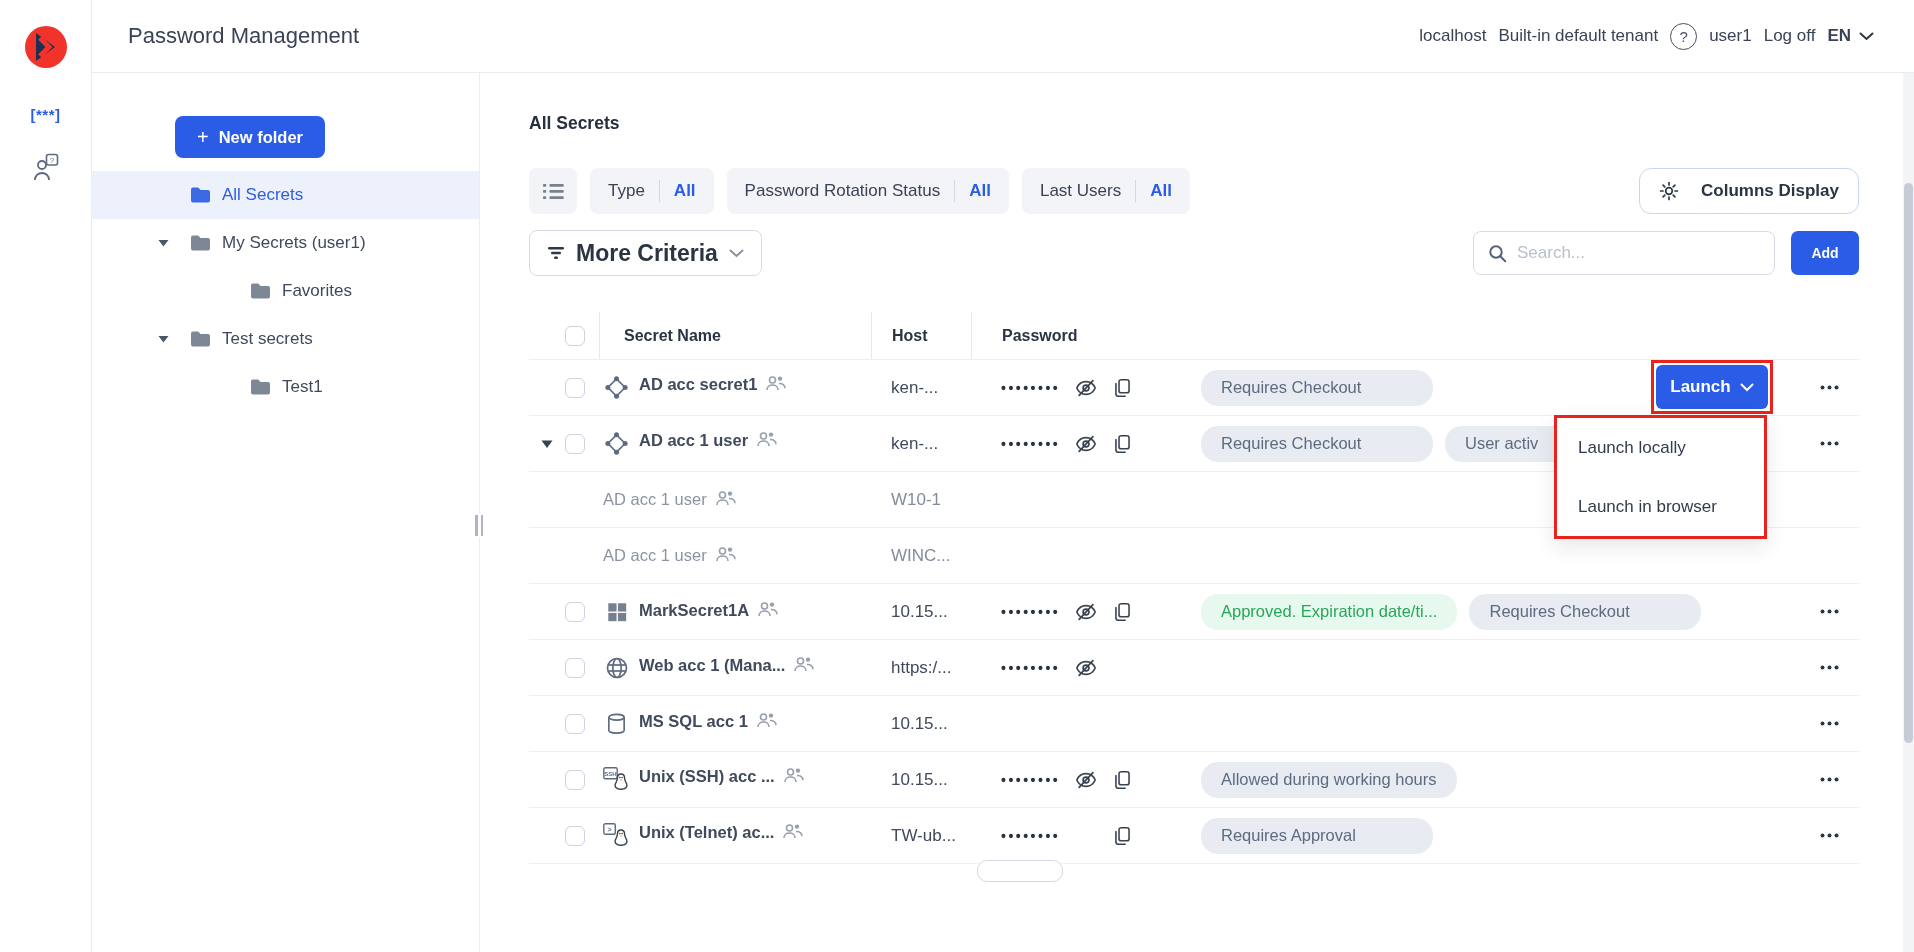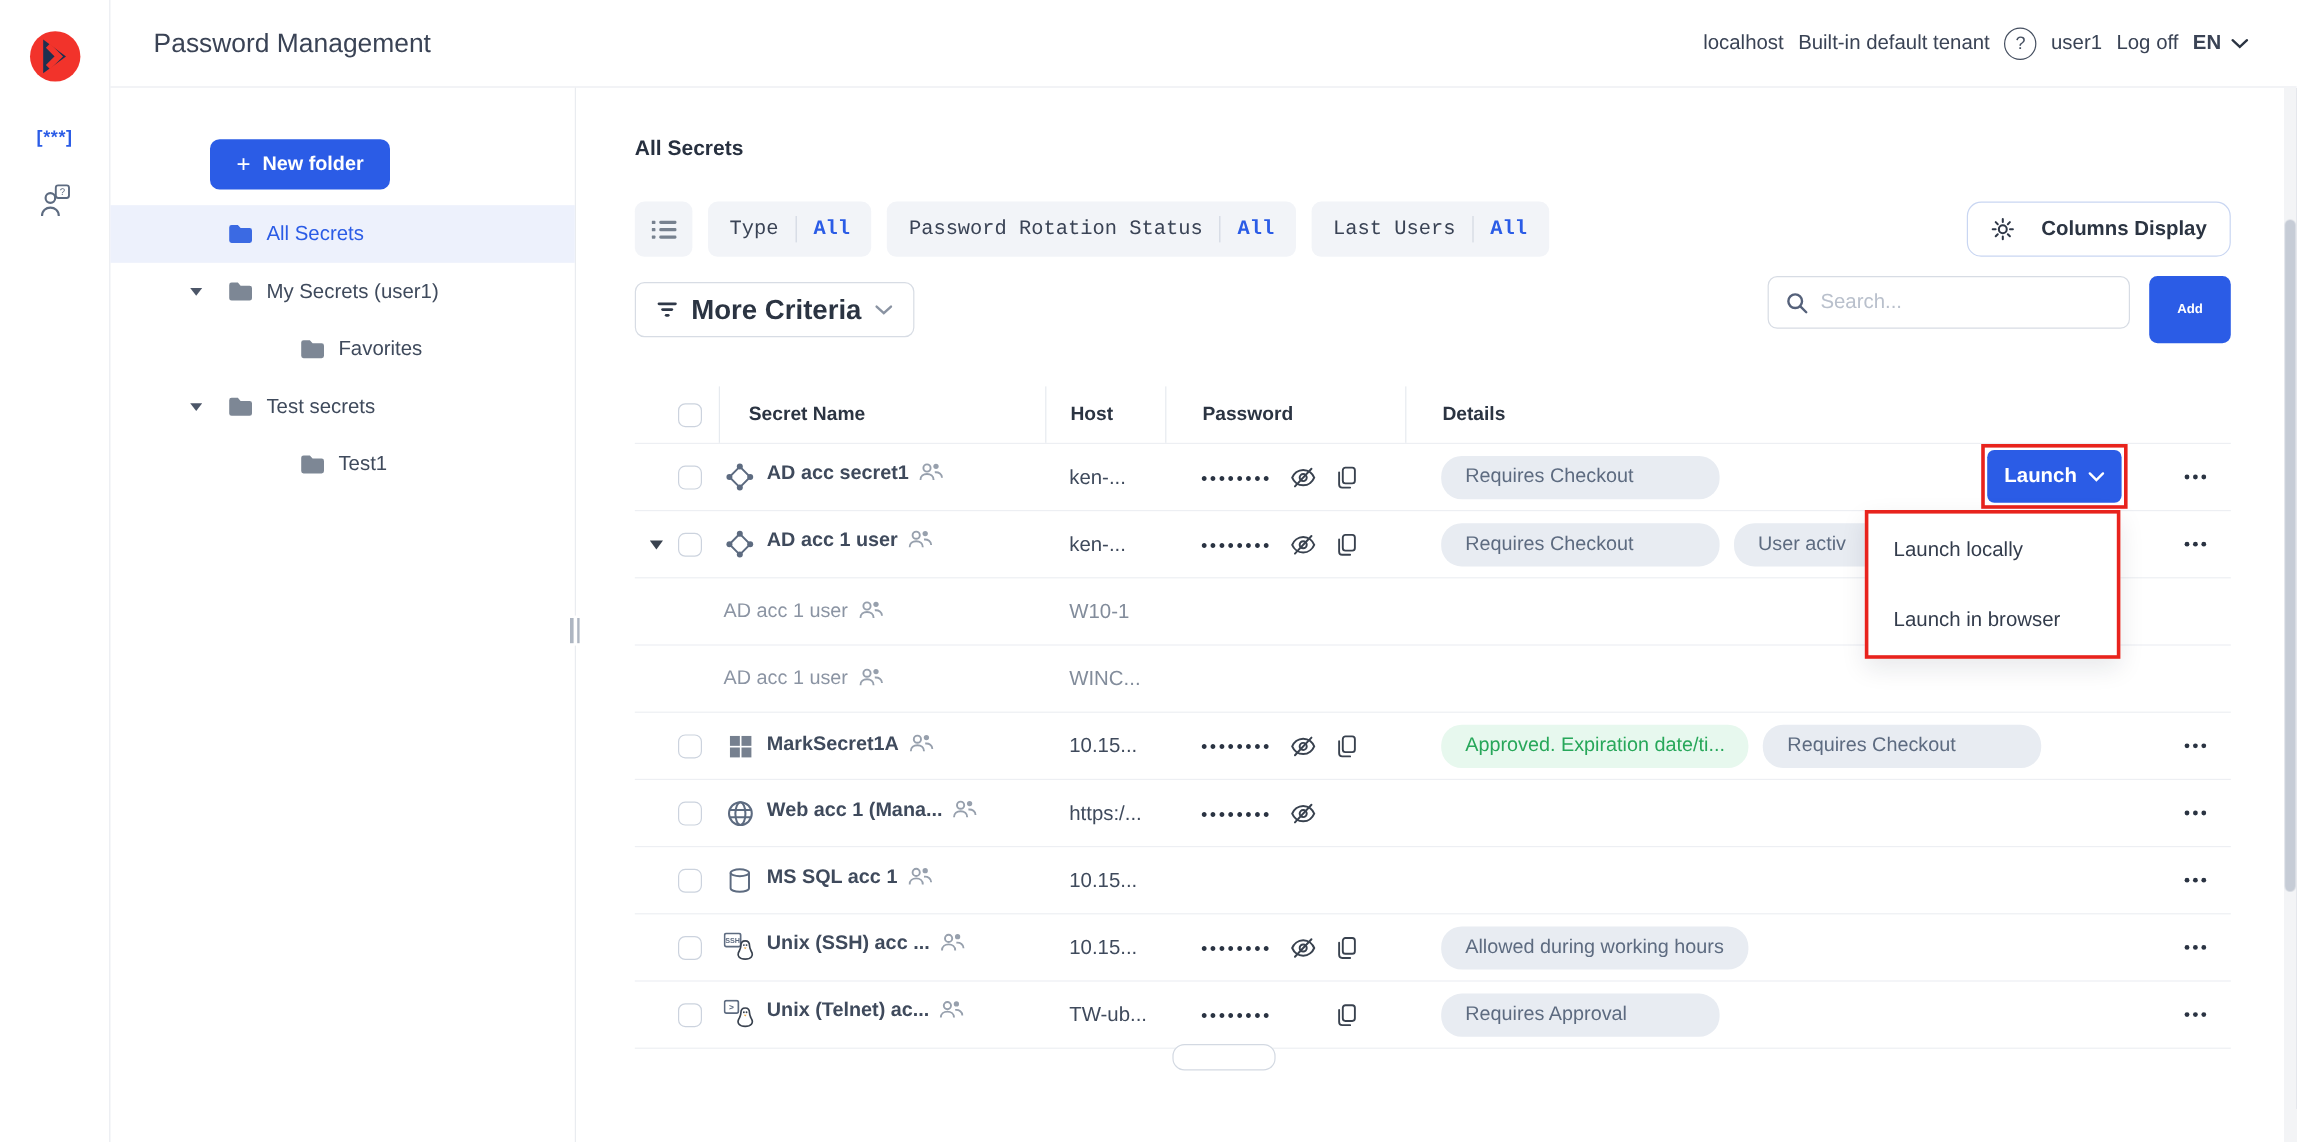--- a/index.html
+++ b/index.html
@@ -44,32 +44,32 @@
   
   .main { flex:1; padding:38px 55px 0 49px; min-width:0; position:relative; }
   .page-title { font-size:17.5px; font-weight:700; color:#27303f; line-height:24px; }
   .tabs { margin-top:43px; display:flex; gap:46px; border-bottom:1px solid #e9ecf0; }
   .tab { font-size:17px; line-height:20px; padding-bottom:15px; position:relative; color:#3a4355; cursor:pointer; }
   .tab.active { color:#2b5ce6; font-weight:700; }
   .tab.active::after { content:""; position:absolute; left:-8px; right:-8px; bottom:-2px; height:4px; border-radius:3px; background:#2b5ce6; }
 
   .filters1 { margin-top:33px; display:flex; align-items:center; }
   .filters2 { margin-top:16px; display:flex; align-items:center; }
-  .lgroup { display:flex; align-items:center; gap:13px;font-family:Liberation Mono, monospace; }
+  .lgroup { display:flex; align-items:center; gap:13px; }
   .icon-btn { width:48px; height:46px; background:#f2f4f8; border:none; border-radius:8px; display:flex; align-items:center; justify-content:center; cursor:pointer; }
   .chip { height:46px; background:#f2f4f8; border-radius:8px; display:flex; align-items:center; padding:0 18px; font-size:17px; color:#3a4355; cursor:pointer; }
   .chip .sep { width:1px; height:22px; background:#d2d8e1; margin:0 14px; }
   .chip .val { color:#2b5ce6; font-weight:700; }
   .btn-outline { margin-left:auto; height:46px; border:1px solid #c9d6f2; background:#fff; border-radius:12px; display:flex; align-items:center; gap:22px; padding:0 19px; font-size:17px; color:#2b3442; font-weight:600; cursor:pointer; font-family:inherit; }
   .btn-criteria { height:46px; border:1px solid #d7dce4; background:#fff; border-radius:8px; display:flex; align-items:center; gap:11px; padding:0 17px; font-size:23px; color:#2b3442; font-weight:600; cursor:pointer; font-family:inherit; }
   .f2-right { margin-left:auto; display:flex; gap:16px; }
   .search-box { width:302px; height:44px; border:1px solid #d7dce4; border-radius:8px; display:flex; align-items:center; padding:0 14px; gap:10px; background:#fff; }
   .search-box input { border:none; outline:none; flex:1; font-size:17px; font-family:inherit; color:#3a4355; min-width:0; }
   .search-box input::placeholder { color:#b9c0cc; }
-  .btn-add { width:68px; height:56px; background:#2b5ce6; color:#fff; border:none; border-radius:7px; font-size:11px; font-weight:700; cursor:pointer; font-family:inherit; }
+  .btn-add { width:68px; height:44px; background:#2b5ce6; color:#fff; border:none; border-radius:7px; font-size:14px; font-weight:700; cursor:pointer; font-family:inherit; }
 
   
   .table { margin-top:36px; position:relative; }
   .trow { display:grid; grid-template-columns:70px 272px 100px 200px 1fr 60px; align-items:center; height:56px; border-bottom:1px solid #edeff3; position:relative; }
   .thead { height:48px; font-weight:700; font-size:16px; color:#2b3442; }
   .thead .hv { border-left:1px solid #e6eaef; height:100%; display:flex; align-items:center; }
   .h-name { padding-left:24px; } .h-host { padding-left:20px; } .h-pass { padding-left:30px; } .h-det { padding-left:30px; }
   .cbcell { position:relative; height:100%; display:flex; align-items:center; }
   .cb { width:20px; height:20px; border:1.5px solid #ccd3de; border-radius:6px; background:#fff; margin-left:36px; cursor:pointer; flex-shrink:0; }
   .row-exp { position:absolute; left:12px; top:50%; transform:translateY(-50%); cursor:pointer; display:flex; }
@@ -285,21 +285,20 @@
         </div>
 
         <div class="table">
           <div class="trow thead">
             <div class="cbcell">
                 <span class="cb"></span>
               </div>
             <div class="hv h-name">Secret Name</div>
             <div class="hv h-host">Host</div>
             <div class="hv h-pass">Password</div>
-            <div class="hv h-det">Details</div>
             <div></div>
           </div>
 
           <div class="trow">
             <div class="cbcell">
                 <span class="cb"></span>
               </div>
             <div class="namecell">
               <span class="sicon">
                   <svg width="25" height="25" viewBox="0 0 26 26">

